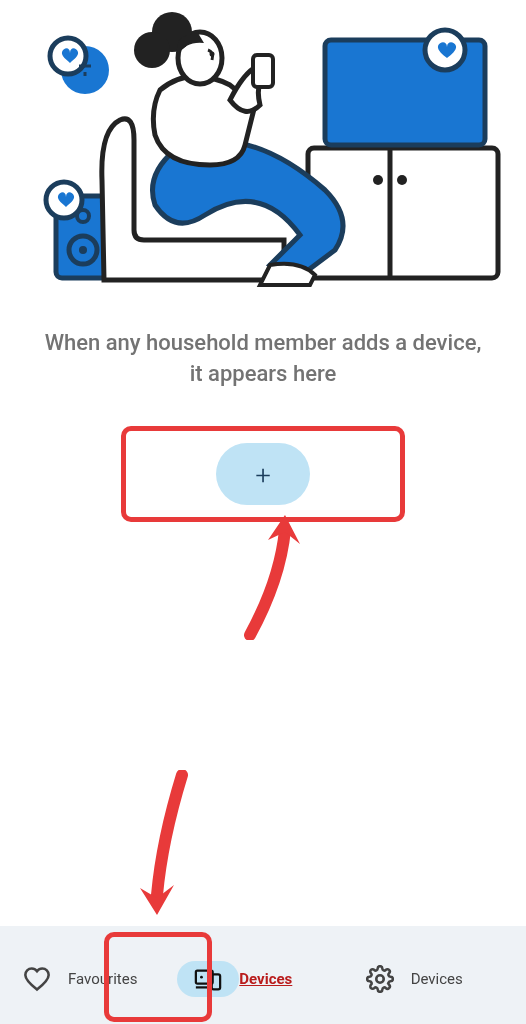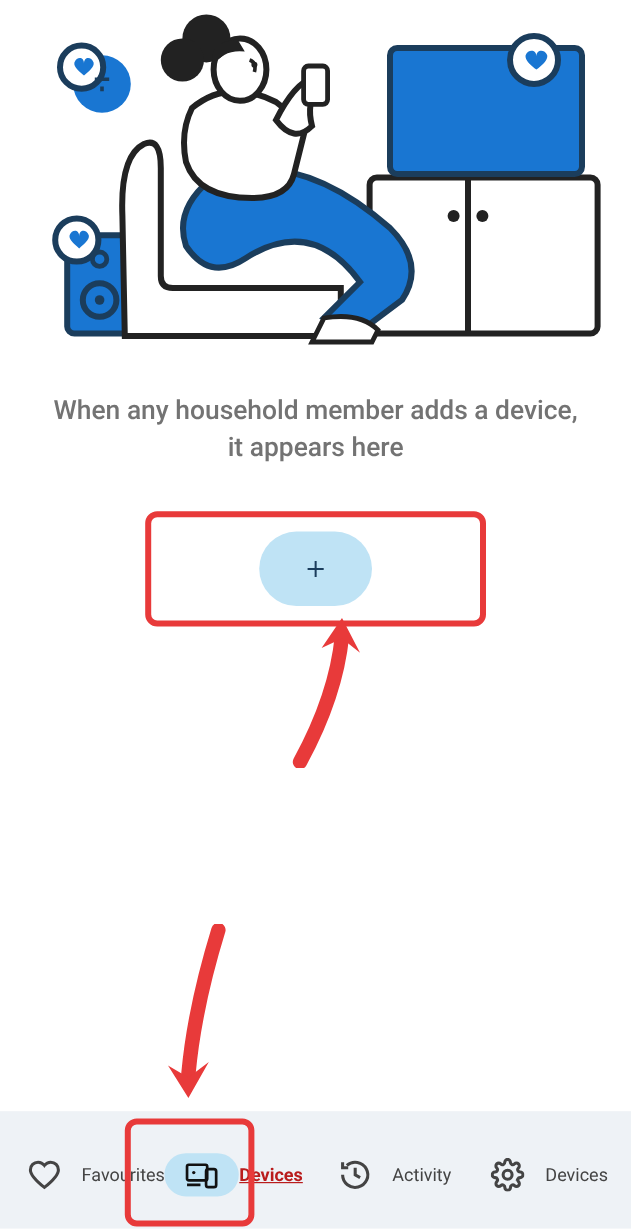--- a/index.html
+++ b/index.html
@@ -109,32 +109,20 @@
         <line x1="2" y1="22" x2="14" y2="22"></line>
         <rect x="19" y="8" width="9" height="16" rx="2"></rect>
         <circle cx="8" cy="11" r="1.5" fill="#111" stroke="none"></circle>
       </svg>
     </span>
       </div>
     <span class="nav-label">Devices</span>
   </div>
 
 
-  <div class="nav-item">
-    <div class="nav-pill">
-        <span class="nav-icon">
-      <svg width="28" height="28" viewBox="0 0 24 24" fill="none" stroke="#444" stroke-width="2.2">
-            <path d="M3 12 a9 9 0 1 0 3-6.7"></path>
-            <polyline points="3 3 3 7 7 7"></polyline>
-            <polyline points="12 7 12 12 15.5 14"></polyline>
-          </svg>
-    </span>
-      </div>
-    <span class="nav-label">Activity</span>
-  </div>
 
   <div class="nav-item">
     <div class="nav-pill">
         <span class="nav-icon">
       <svg width="28" height="28" viewBox="0 0 24 24" fill="none" stroke="#444" stroke-width="2.2">
             <circle cx="12" cy="12" r="3.2"></circle>
             <path d="M19.4 15a1.7 1.7 0 0 0 .34 1.87l.06.06a2 2 0 1 1-2.83 2.83l-.06-.06a1.7 1.7 0 0 0-1.87-.34 1.7 1.7 0 0 0-1 1.55V21a2 2 0 0 1-4 0v-.09a1.7 1.7 0 0 0-1-1.55 1.7 1.7 0 0 0-1.87.34l-.06.06a2 2 0 1 1-2.83-2.83l.06-.06a1.7 1.7 0 0 0 .34-1.87 1.7 1.7 0 0 0-1.55-1H3a2 2 0 0 1 0-4h.09a1.7 1.7 0 0 0 1.55-1 1.7 1.7 0 0 0-.34-1.87l-.06-.06a2 2 0 1 1 2.83-2.83l.06.06a1.7 1.7 0 0 0 1.87.34H9a1.7 1.7 0 0 0 1-1.55V3a2 2 0 0 1 4 0v.09a1.7 1.7 0 0 0 1 1.55 1.7 1.7 0 0 0 1.87-.34l.06-.06a2 2 0 1 1 2.83 2.83l-.06.06a1.7 1.7 0 0 0-.34 1.87V9a1.7 1.7 0 0 0 1.55 1H21a2 2 0 0 1 0 4h-.09a1.7 1.7 0 0 0-1.55 1z"></path>
           </svg>
     </span>
       </div>

